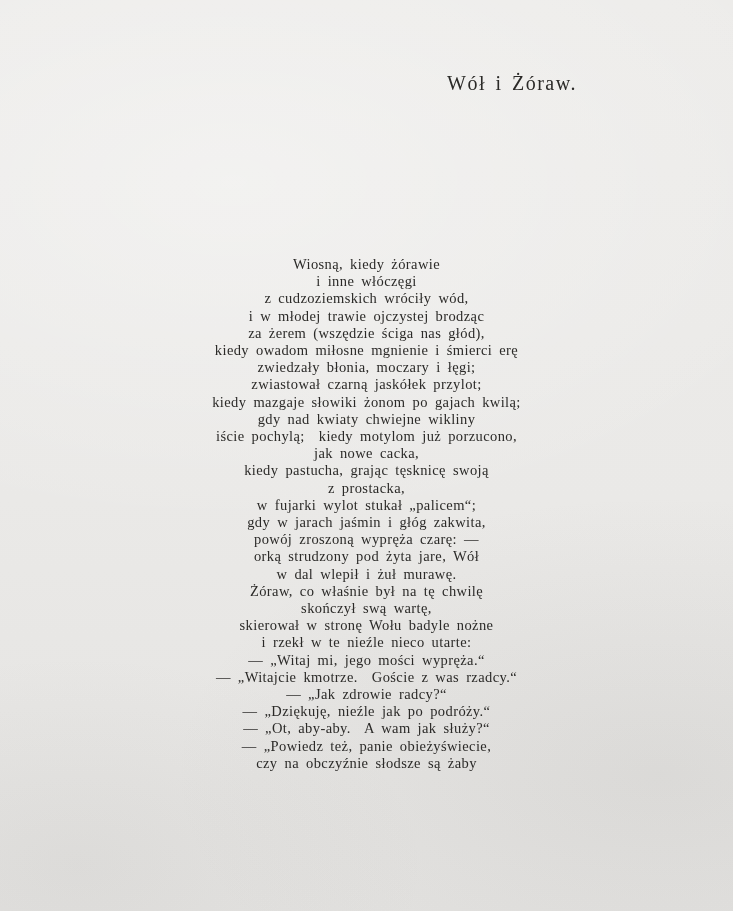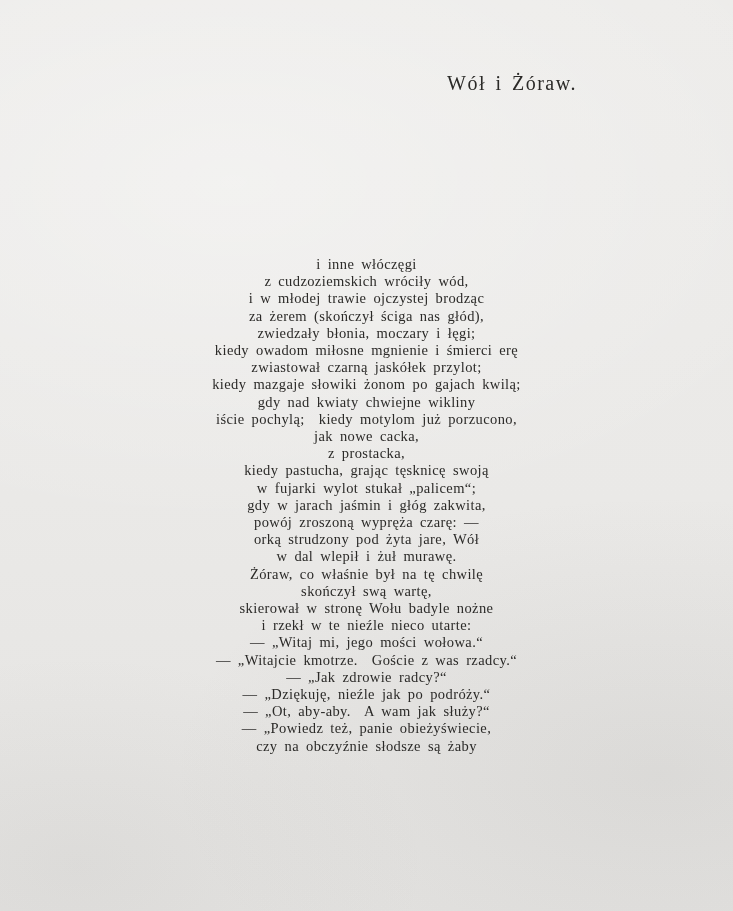--- a/index.html
+++ b/index.html
@@ -46,43 +46,44 @@
   .poem .line {
     white-space: pre-wrap;
   }
 </style>
 </head>
 <body>
 
 <div class="scan">
   <div class="title">Wół i Żóraw.</div>
   <div class="poem" id="poem">
+      <div class="line">Wiosną, kiedy żórawie</div>
       <div class="line">i inne włóczęgi</div>
       <div class="line">z cudzoziemskich wróciły wód,</div>
       <div class="line">i w młodej trawie ojczystej brodząc</div>
-      <div class="line">za żerem (skończył ściga nas głód),</div>
+      <div class="line">za żerem (wszędzie ściga nas głód),</div>
+      <div class="line">kiedy owadom miłosne mgnienie i śmierci erę</div>
       <div class="line">zwiedzały błonia, moczary i łęgi;</div>
-      <div class="line">kiedy owadom miłosne mgnienie i śmierci erę</div>
       <div class="line">zwiastował czarną jaskółek przylot;</div>
       <div class="line">kiedy mazgaje słowiki żonom po gajach kwilą;</div>
       <div class="line">gdy nad kwiaty chwiejne wikliny</div>
       <div class="line">iście pochylą;  kiedy motylom już porzucono,</div>
       <div class="line">jak nowe cacka,</div>
+      <div class="line">kiedy pastucha, grając tęsknicę swoją</div>
       <div class="line">z prostacka,</div>
-      <div class="line">kiedy pastucha, grając tęsknicę swoją</div>
       <div class="line">w fujarki wylot stukał „palicem“;</div>
       <div class="line">gdy w jarach jaśmin i głóg zakwita,</div>
       <div class="line">powój zroszoną wypręża czarę: —</div>
       <div class="line">orką strudzony pod żyta jare, Wół</div>
       <div class="line">w dal wlepił i żuł murawę.</div>
       <div class="line">Żóraw, co właśnie był na tę chwilę</div>
       <div class="line">skończył swą wartę,</div>
       <div class="line">skierował w stronę Wołu badyle nożne</div>
       <div class="line">i rzekł w te nieźle nieco utarte:</div>
-      <div class="line">— „Witaj mi, jego mości wołowa.“</div>
+      <div class="line">— „Witaj mi, jego mości wypręża.“</div>
       <div class="line">— „Witajcie kmotrze.  Goście z was rzadcy.“</div>
       <div class="line">— „Jak zdrowie radcy?“</div>
       <div class="line">— „Dziękuję, nieźle jak po podróży.“</div>
       <div class="line">— „Ot, aby-aby.  A wam jak służy?“</div>
       <div class="line">— „Powiedz też, panie obieżyświecie,</div>
       <div class="line">czy na obczyźnie słodsze są żaby</div>
     </div>
 </div>
 
 </body></html>

